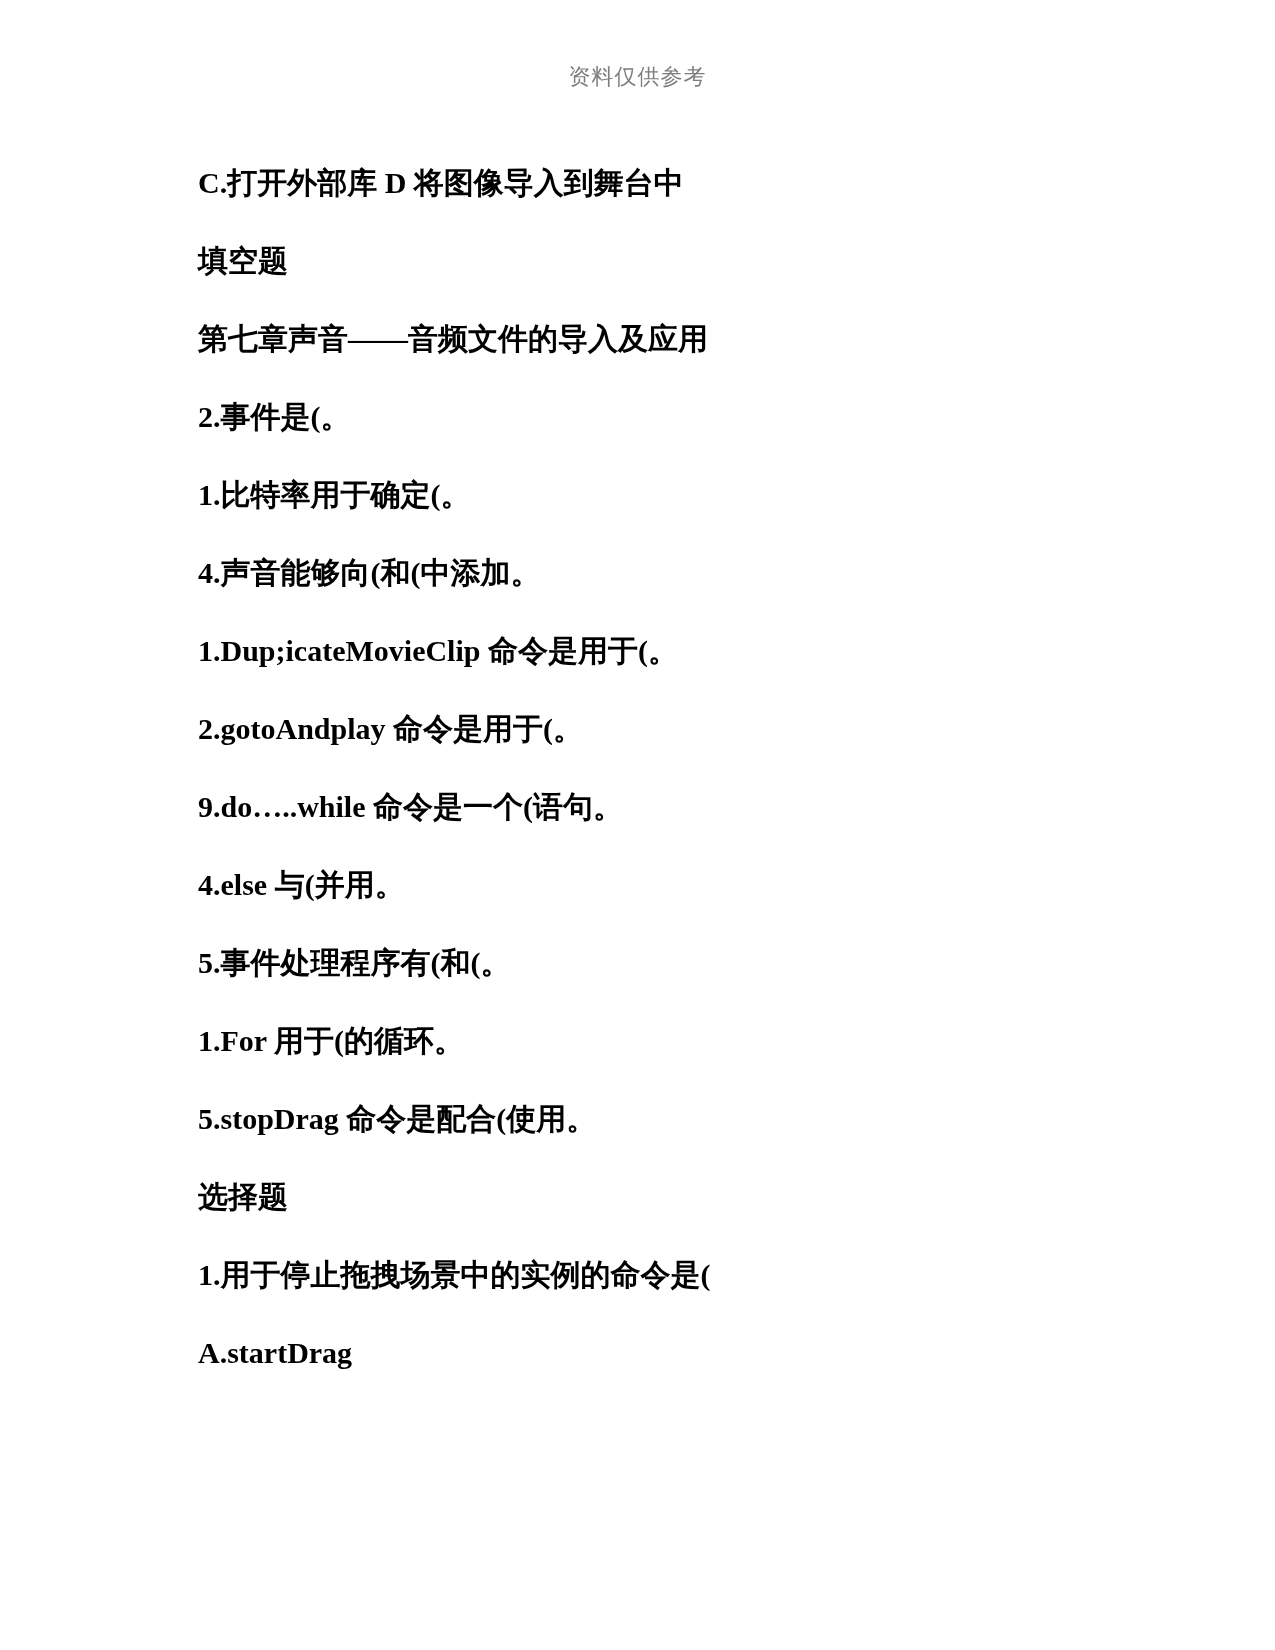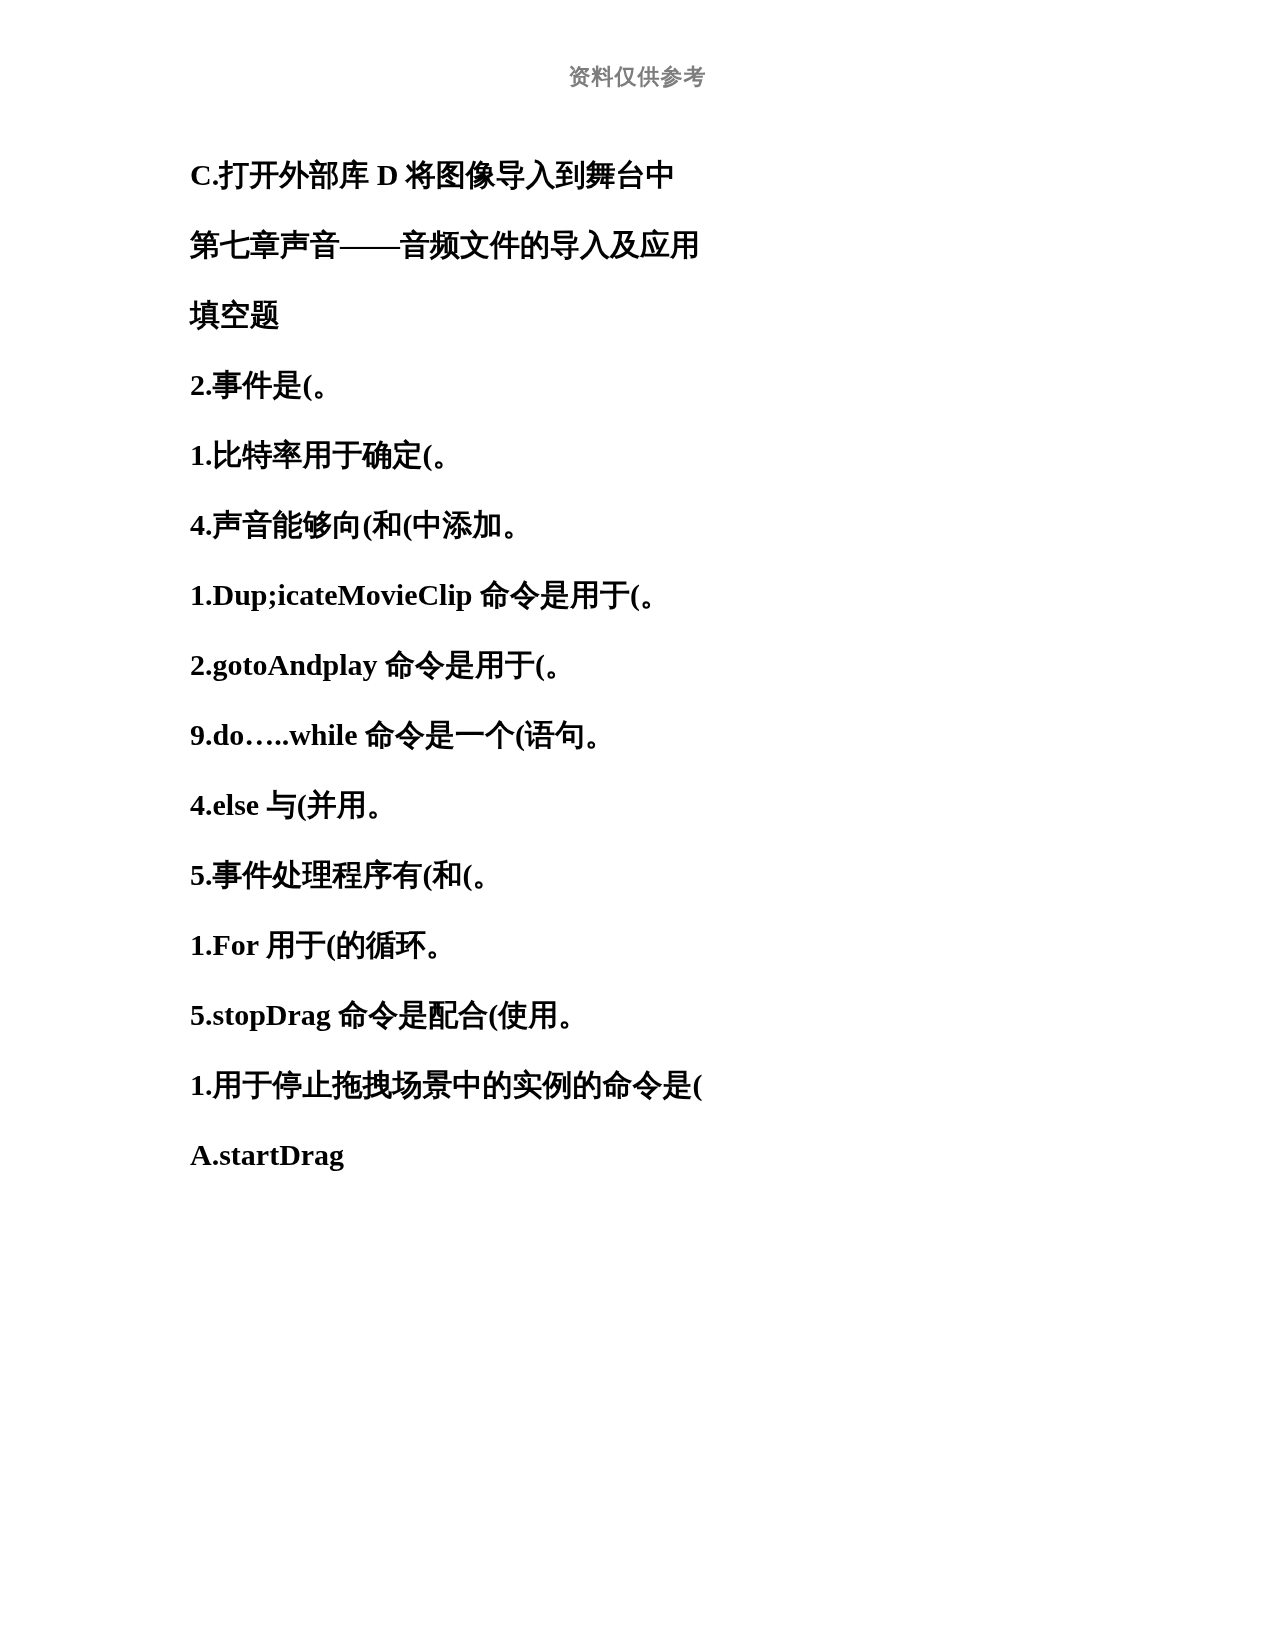--- a/index.html
+++ b/index.html
@@ -15,59 +15,60 @@
     overflow: hidden;
     font-family: "Liberation Serif", "DejaVu Serif", serif;
   }
   .watermark {
     position: absolute;
     top: 62px;
     left: 0;
     width: 100%;
     text-align: center;
     font-size: 22px;
-    font-weight: 700;
+    font-weight: 400;
     color: #7d7d7d;
     letter-spacing: 1px;
   }
   .content {
     position: absolute;
     top: 140px;
     left: 190px;
     right: 60px;
   }
   .doc-line {
     height: 70px;
     line-height: 70px;
-    margin: 0;
+    margin: 8px;
     padding: 0;
     font-size: 30px;
     font-weight: 700;
     color: #000000;
     white-space: nowrap;
   }
 </style>
 </head>
 <body>
 
 <div class="page">
 
   <div class="watermark">资料仅供参考</div>
 
   <div class="content">
     <p class="doc-line">C.打开外部库 D 将图像导入到舞台中</p>
+    <p class="doc-line">填空题</p>
     <p class="doc-line">第七章声音——音频文件的导入及应用</p>
-    <p class="doc-line">填空题</p>
     <p class="doc-line">2.事件是(。</p>
     <p class="doc-line">1.比特率用于确定(。</p>
     <p class="doc-line">4.声音能够向(和(中添加。</p>
     <p class="doc-line">1.Dup;icateMovieClip 命令是用于(。</p>
     <p class="doc-line">2.gotoAndplay 命令是用于(。</p>
     <p class="doc-line">9.do…..while 命令是一个(语句。</p>
     <p class="doc-line">4.else 与(并用。</p>
     <p class="doc-line">5.事件处理程序有(和(。</p>
     <p class="doc-line">1.For 用于(的循环。</p>
     <p class="doc-line">5.stopDrag 命令是配合(使用。</p>
+    <p class="doc-line">选择题</p>
     <p class="doc-line">1.用于停止拖拽场景中的实例的命令是(</p>
     <p class="doc-line">A.startDrag</p>
   </div>
 
 </div>
 
 </body></html>

